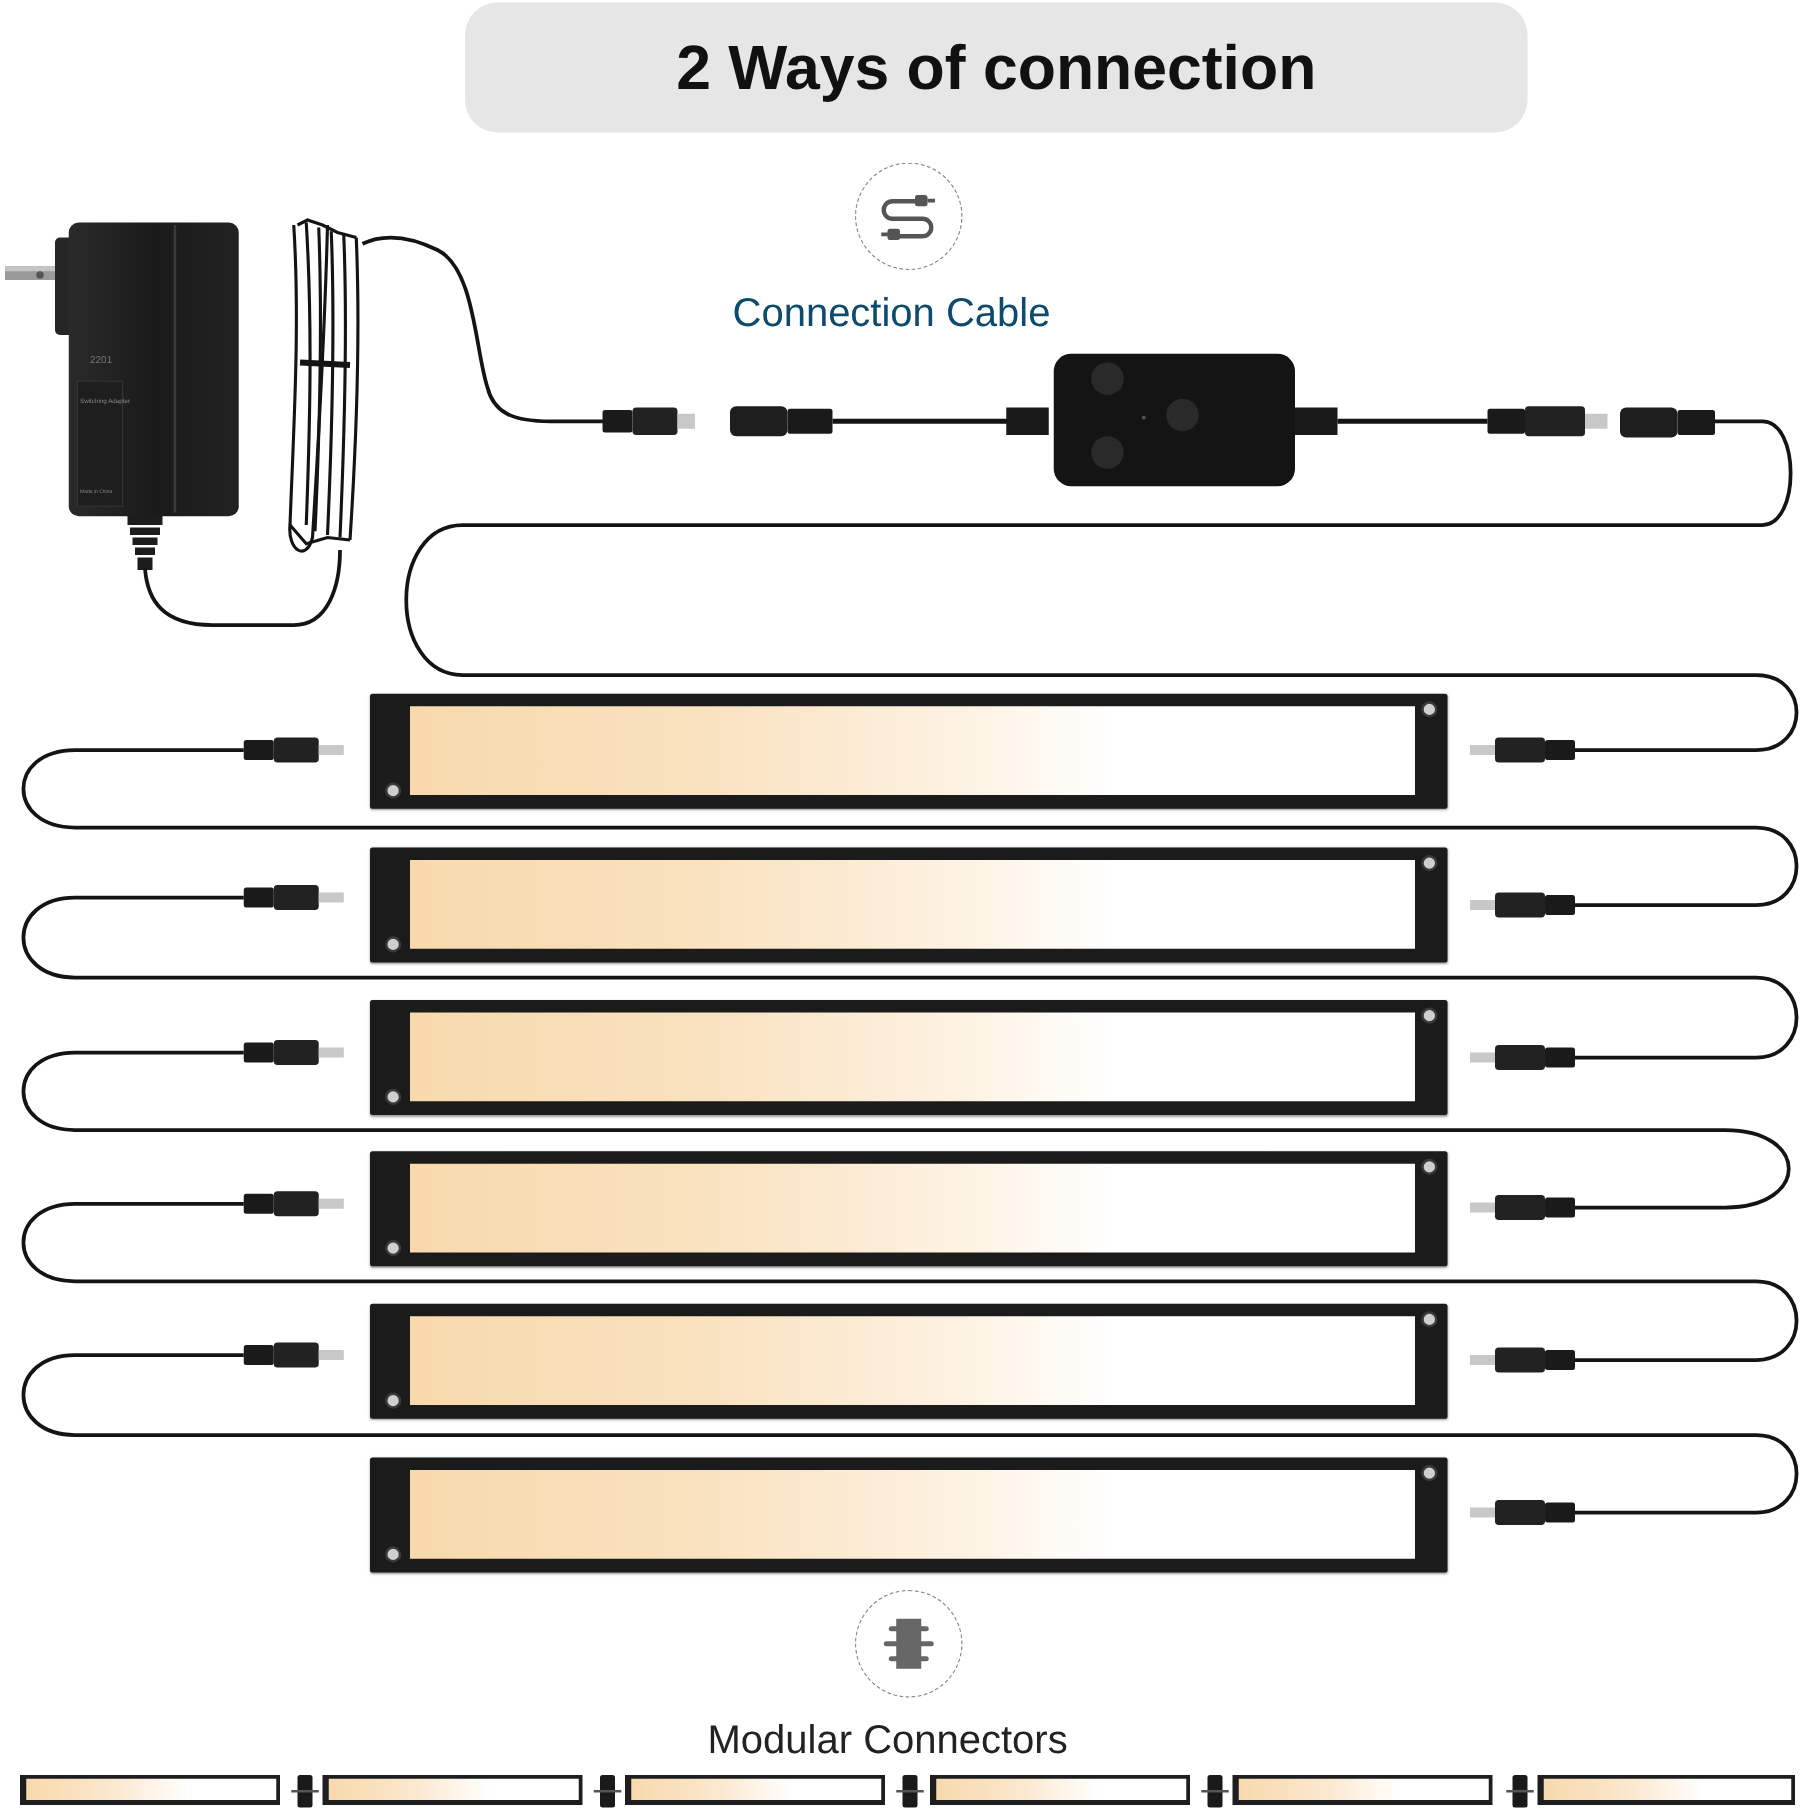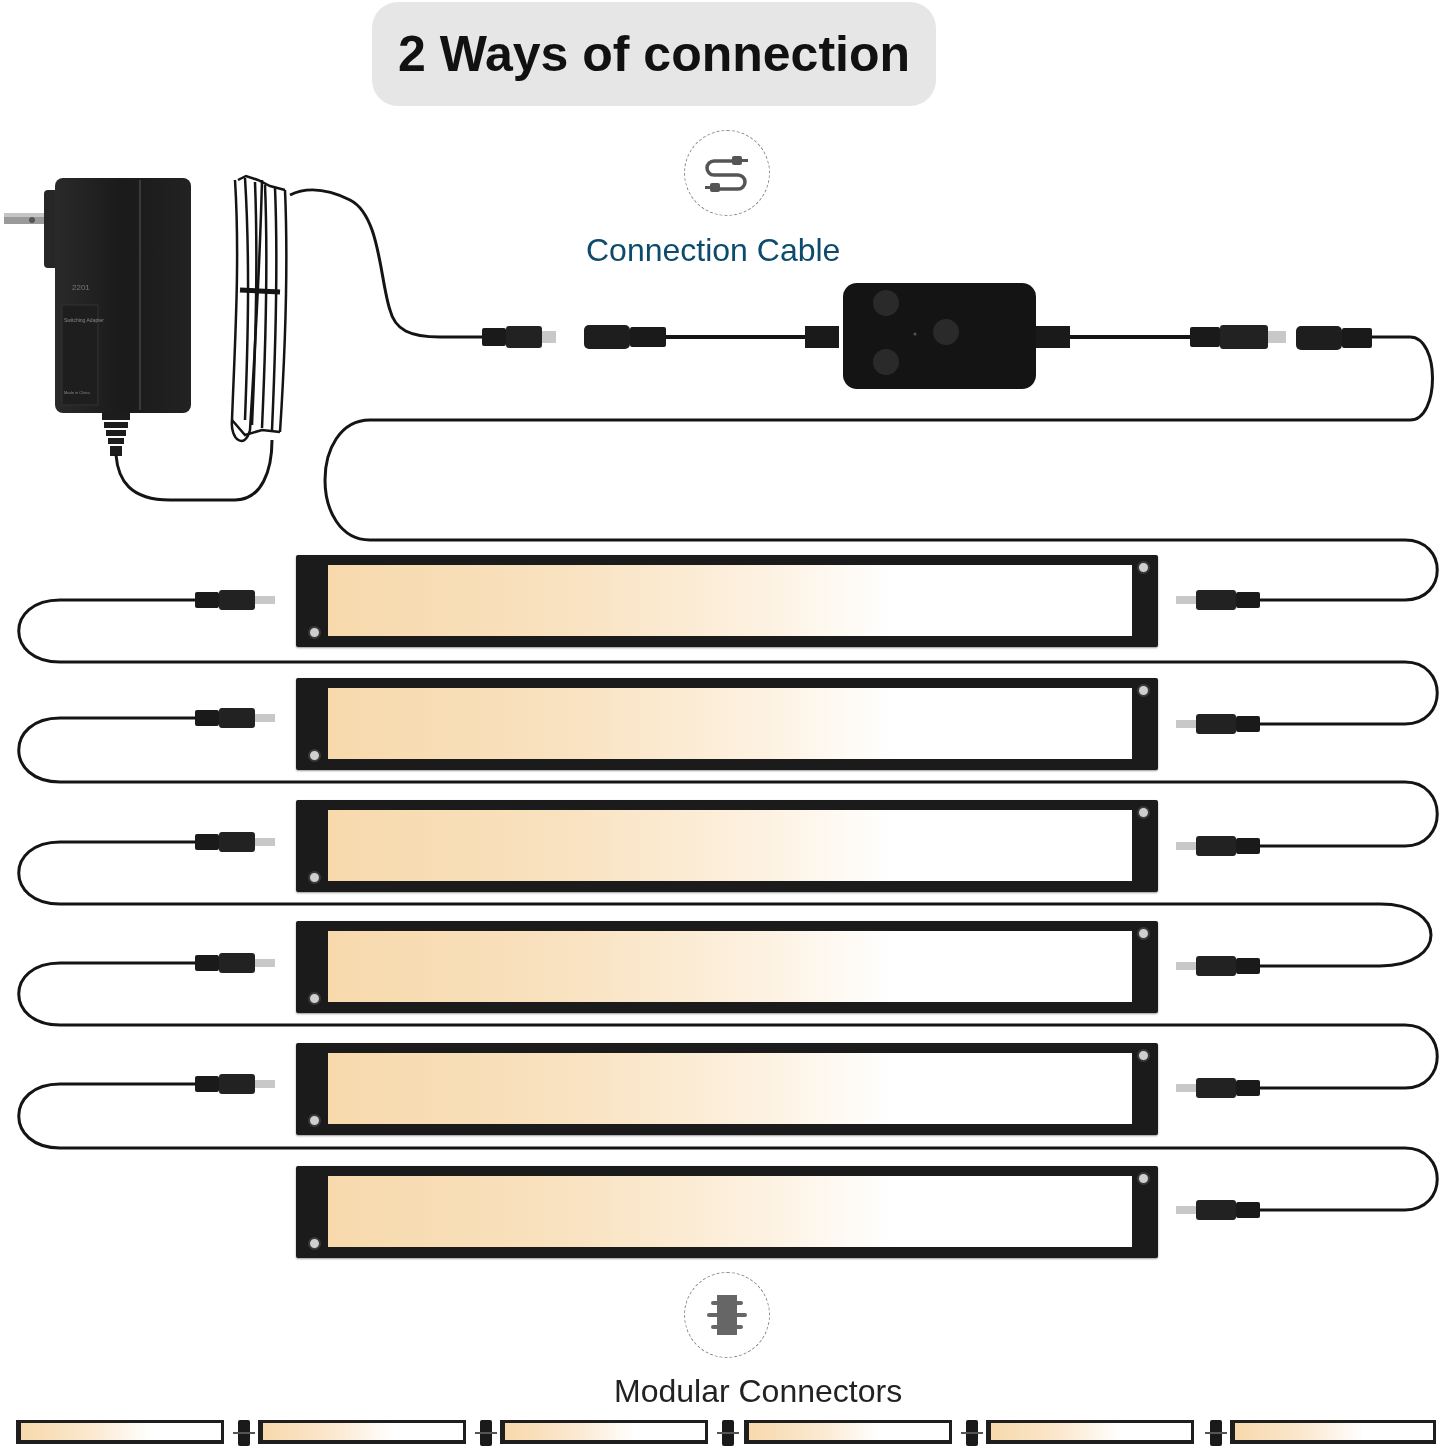--- a/index.html
+++ b/index.html
@@ -1,17 +1,17 @@
 <!DOCTYPE html>
 <html><head>
 <meta charset="utf-8">
 <style>
   html,body{margin:0;padding:0;background:#ffffff;}
   body{width:1445px;height:1449px;position:relative;overflow:hidden;font-family:"Liberation Sans",sans-serif;}
-  .title-pill{position:absolute;left:372px;top:2px;width:564px;height:104px;border-radius:26px;background:#e6e6e6;display:flex;align-items:center;justify-content:center;}
+  .title-pill{position:absolute;left:372px;top:2px;width:850px;height:104px;border-radius:26px;background:#e6e6e6;display:flex;align-items:center;justify-content:center;}
   .title-pill span{font-family:"Liberation Sans",sans-serif;font-weight:bold;font-size:50px;color:#111;letter-spacing:0px;}
   .icon-circle{position:absolute;width:86px;height:86px;border-radius:50%;border:1.5px dashed #8a8a8a;box-sizing:border-box;display:flex;align-items:center;justify-content:center;background:#fff;}
   .label{position:absolute;font-family:"Liberation Sans",sans-serif;font-size:32px;color:#0c4a6e;white-space:nowrap;}
   svg.scene{position:absolute;left:0;top:0;}
   .panel{position:absolute;left:296px;width:862px;height:92px;background:#1b1b1b;border-radius:2px;box-shadow:0 1px 2px rgba(0,0,0,.4);}
   .panel .glow{position:absolute;left:32px;top:10px;right:26px;bottom:11px;background:linear-gradient(90deg,#f7d9ac 0%,#f9e2c0 30%,#fdf2e2 55%,#ffffff 70%,#ffffff 100%);}
   .panel .screw{position:absolute;width:9px;height:9px;border-radius:50%;background:#cfcfcf;border:2px solid #3a3a3a;}
   .panel .screw.tr{right:8px;top:6px;}
   .panel .screw.bl{left:12px;bottom:8px;}
   .mini-row{position:absolute;top:1420px;left:16px;width:1420px;height:26px;}
@@ -39,21 +39,21 @@
 <div class="label" style="left:586px;top:232px;">Connection Cable</div>
 
 <div class="icon-circle" style="left:684px;top:1272px;">
   <svg width="50" height="50" viewBox="0 0 50 50">
     <rect x="15" y="5" width="20" height="40" fill="#666"></rect>
     <rect x="9" y="11" width="32" height="4" rx="2" fill="#666"></rect>
     <rect x="5" y="23" width="40" height="4" rx="2" fill="#666"></rect>
     <rect x="9" y="35" width="32" height="4" rx="2" fill="#666"></rect>
   </svg>
 </div>
-<div class="label" style="left:566px;top:1373px;color:#222;margin-left:48px;">Modular Connectors</div>
+<div class="label" style="left:566px;top:1373px;color:#222;">Modular Connectors</div>
 
 <svg class="scene" width="1445" height="1449" viewBox="0 0 1445 1449">
   <defs>
     <linearGradient id="adapterG" x1="0" x2="1">
       <stop offset="0" stop-color="#2a2a2a"></stop>
         <stop offset="0.5" stop-color="#1a1a1a"></stop>
         <stop offset="1" stop-color="#222"></stop>
     </linearGradient>
   </defs>
 

